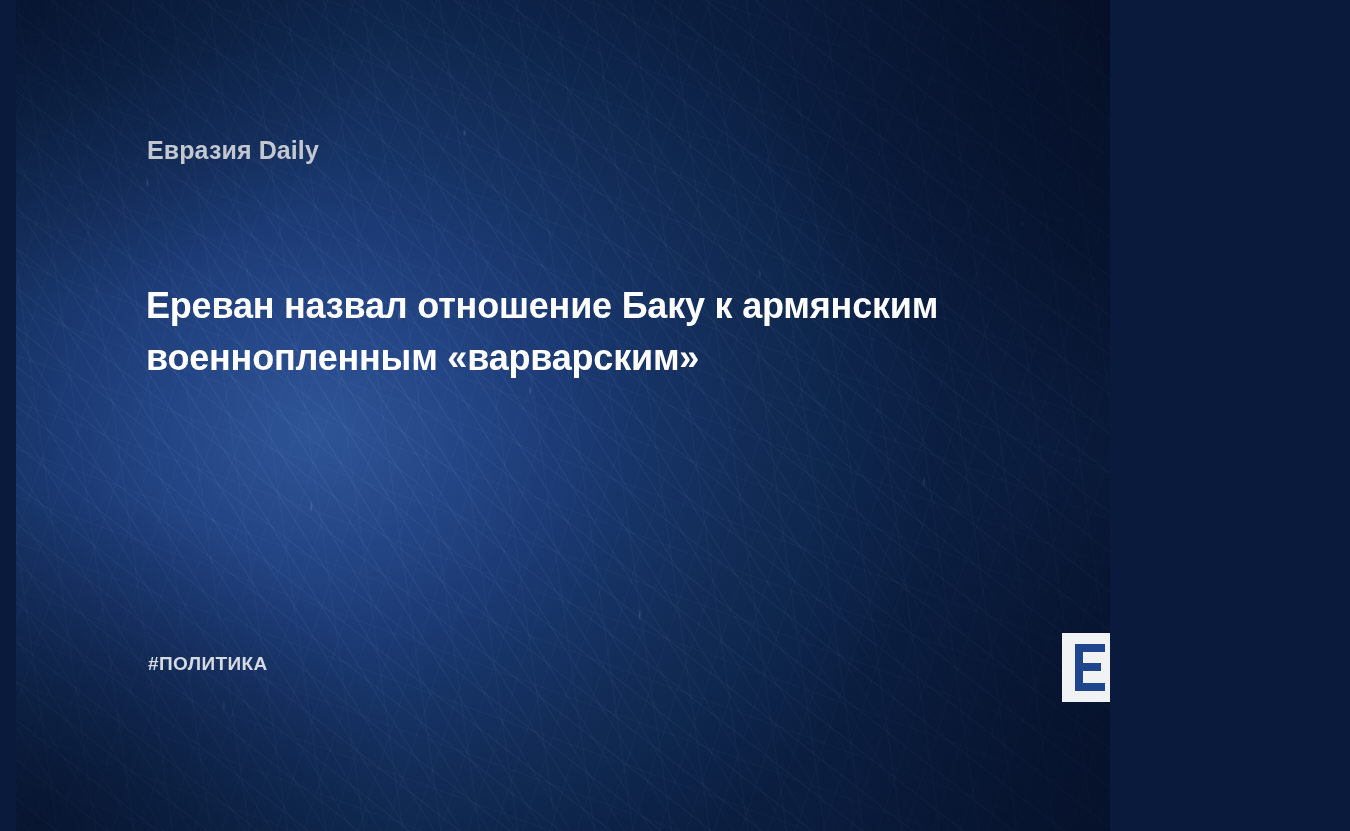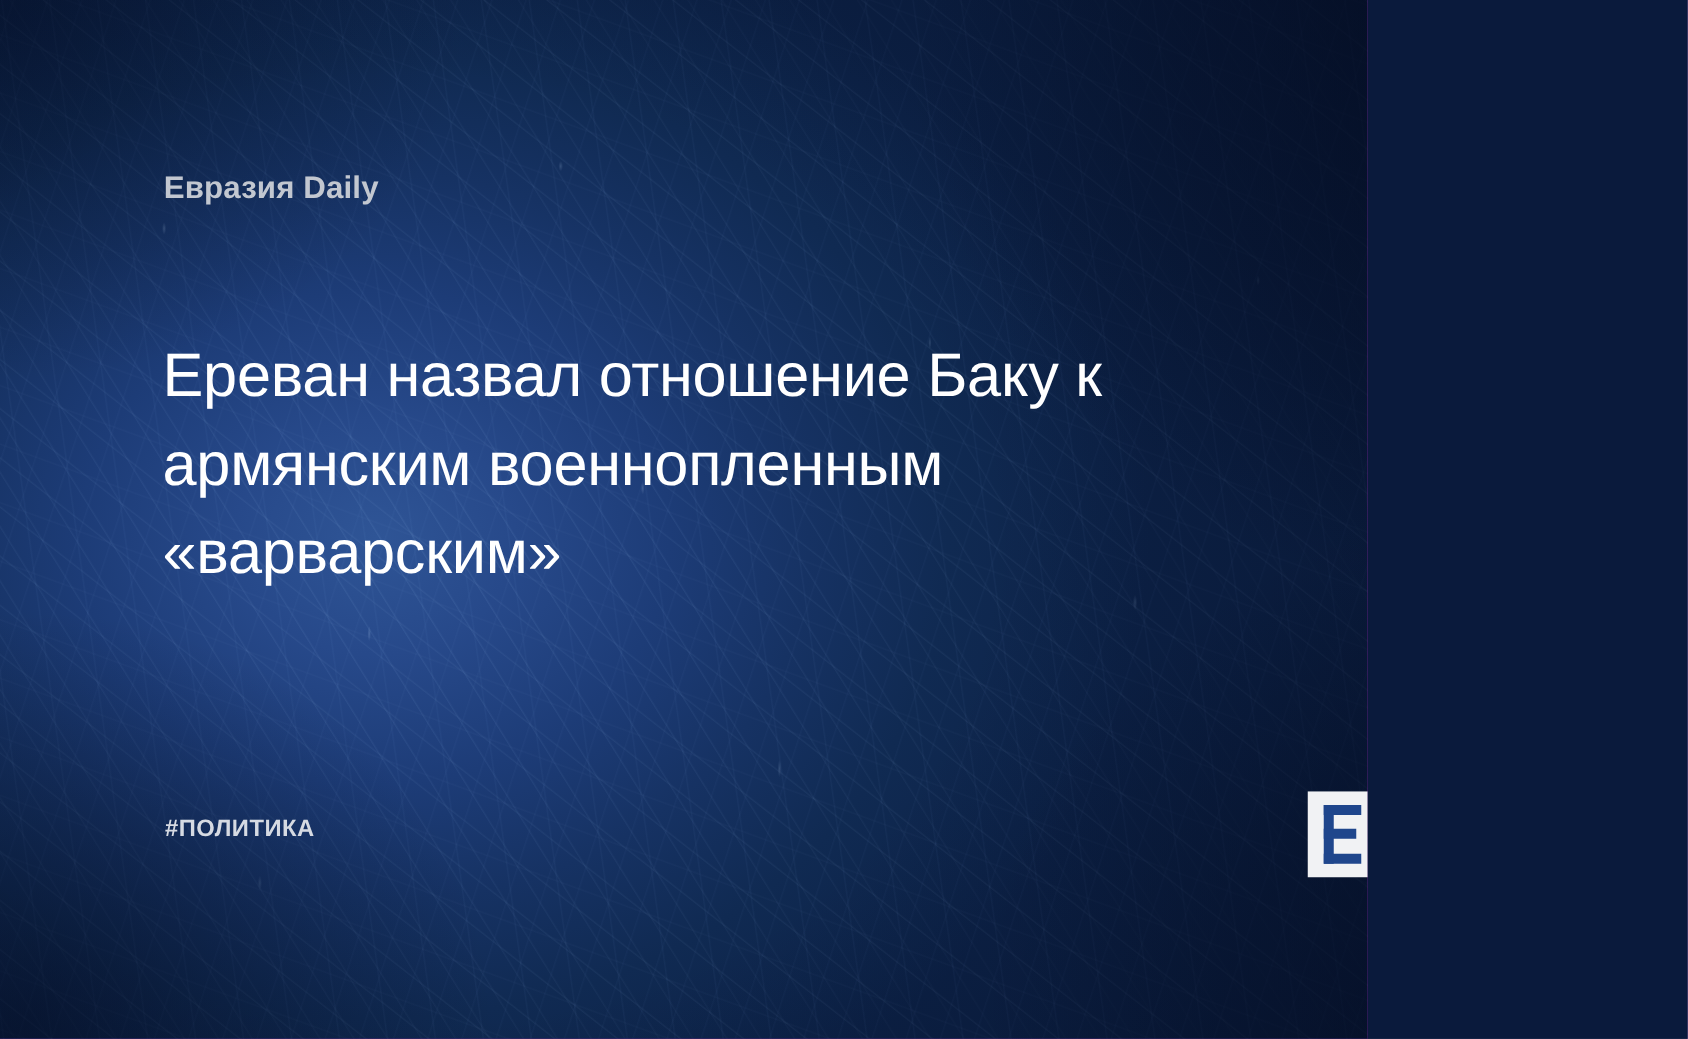--- a/index.html
+++ b/index.html
@@ -8,20 +8,21 @@
     padding: 0;
     background: #0a1a3c;
   }
   #card {
     position: relative;
     width: 1094px;
     height: 831px;
     overflow: hidden;
     background: #a21caf;
     font-family: "Liberation Sans", "DejaVu Sans", sans-serif;
+    margin-left: 16px;
   }
 
   
   .bg-base {
     position: absolute; inset: 0;
     background:
       radial-gradient(ellipse 620px 520px at 300px 430px,
           #2f5596 0%, #27498a 18%, #1d3c77 38%, #163263 56%, #102a52 74%, #0c2146 100%),
       linear-gradient(120deg, #0d2450 0%, #102a57 40%, #0b1e42 100%);
   }
@@ -107,25 +108,25 @@
     left: 131px; top: 136px;
     font-size: 25px;
     font-weight: 700;
     letter-spacing: .1px;
     color: #c2c7d0;
     white-space: nowrap;
   }
 
   #headline {
     position: absolute;
-    left: 130px; top: 266px;
+    left: 130px; top: 280px;
     width: 900px;
     margin: 0;
-    font-size: 49px;
-    font-weight: 400;
+    font-size: 36px;
+    font-weight: 700;
     line-height: 1.44;
     letter-spacing: -0.2px;
     color: #ffffff;
   }
 
   #tag {
     position: absolute;
     left: 132px; top: 653px;
     font-size: 19px;
     font-weight: 700;

